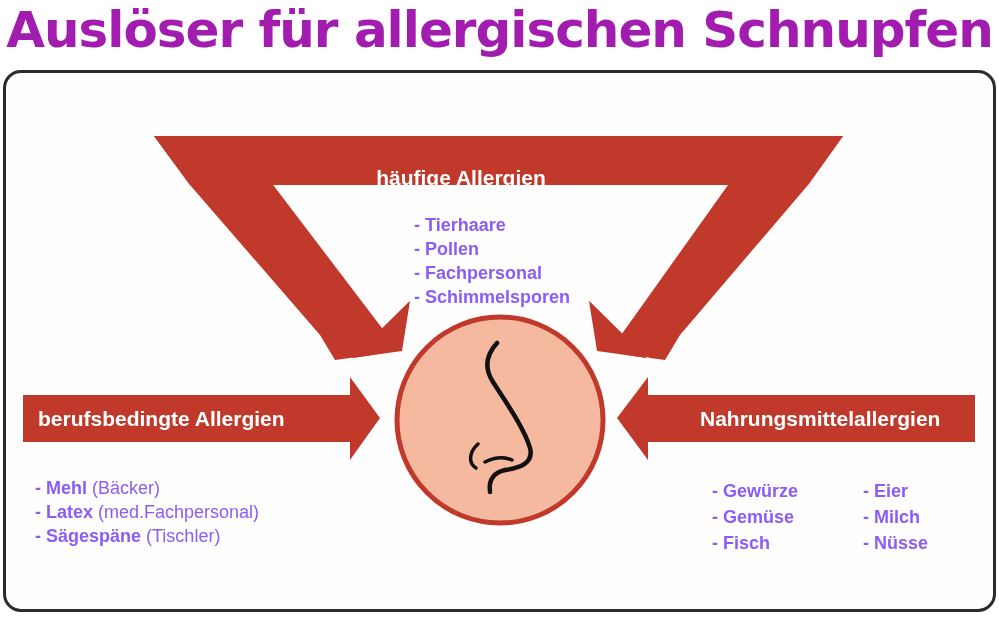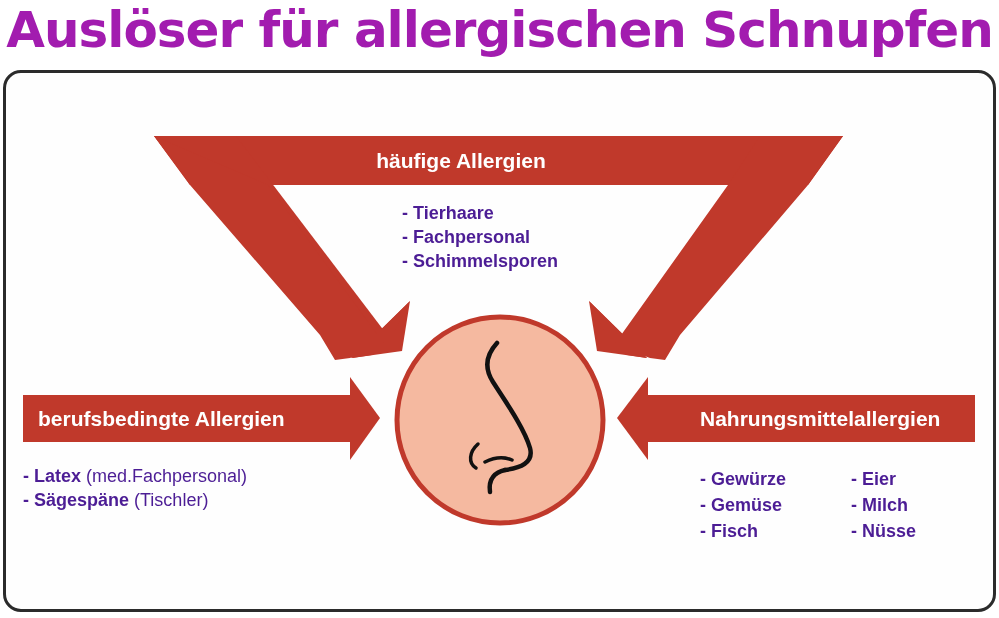--- a/index.html
+++ b/index.html
@@ -6,22 +6,22 @@
     body { width: 999px; height: 618px; position: relative; overflow: hidden;
            font-family: "Liberation Sans", sans-serif; }
     .title { position: absolute; left: 0; top: 0; width: 999px; text-align: center;
              font-family: "DejaVu Sans", sans-serif; font-weight: bold; font-size: 50px;
              color: #a21caf; line-height: 60px; letter-spacing: -1px; }
     .frame { position: absolute; left: 3px; top: 70px; width: 987px; height: 536px;
              border: 3px solid #2b2b2b; border-radius: 18px; background: #fefefe; }
     svg.shapes { position: absolute; left: 0; top: 0; }
     .label { position: absolute; color: #ffffff; font-weight: bold; font-size: 21px;
              font-family: "Liberation Sans", sans-serif; white-space: nowrap; }
-    .list { position: absolute; color: #4c1d95; font-size: 18px; line-height: 24px;
-            font-family: "Liberation Sans", sans-serif; margin: 0; padding: 0; list-style: none; }
+    .list { position: absolute; color: #8b5cf6; font-size: 18px; line-height: 24px;
+            font-family: "Liberation Sans", sans-serif; margin: 12px; padding: 0; list-style: none; }
     .list li { white-space: nowrap; }
     .b { font-weight: bold; }
     .n { font-weight: normal; }
   </style>
 </head>
 <body>
 
 <div class="title">Auslöser für allergischen Schnupfen</div>
 
 <div class="frame"></div>
@@ -60,29 +60,31 @@
   <circle cx="500" cy="420" r="103" fill="#f5b9a0" stroke="#c0392b" stroke-width="5"></circle>
 
   <g fill="none" stroke="#111111" stroke-linecap="round">
     <path d="M497,343 C486,355 484,368 493,382 C508,405 525,430 530,448 C534,463 520,468 505,470" stroke-width="4.5"></path>
     <path d="M505,470 C496,472 488,478 490,492" stroke-width="4.5"></path>
     <path d="M478,444 C469,452 468,463 476,468" stroke-width="3.5"></path>
     <path d="M485,462 C495,457 505,457 512,460" stroke-width="3.5"></path>
   </g>
 </svg>
 
-<div class="label" style="left:0; width:922px; text-align:center; top:149px; font-size:21px;">häufige Allergien</div>
+<div class="label" style="left:0; width:922px; text-align:center; top:166px; font-size:21px;">häufige Allergien</div>
 <ul class="list b" style="left:402px; top:201px; font-weight:bold;">
   <li>- Tierhaare</li>
+  <li>- Pollen</li>
   <li>- Fachpersonal</li>
   <li>- Schimmelsporen</li>
 </ul>
 
 <div class="label" style="left:38px; top:407px;">berufsbedingte Allergien</div>
 <ul class="list" style="left:23px; top:464px;">
+  <li><span class="b">- </span><span class="b">Mehl</span><span class="n"> (Bäcker)</span></li>
   <li><span class="b">- </span><span class="b">Latex</span><span class="n"> (med.Fachpersonal)</span></li>
   <li><span class="b">- </span><span class="b">Sägespäne</span><span class="n"> (Tischler)</span></li>
 </ul>
 
 <div class="label" style="left:700px; top:407px;">Nahrungsmittelallergien</div>
 <ul class="list b" style="left:700px; top:466px; font-weight:bold; line-height:26px;">
   <li>- Gewürze</li>
   <li>- Gemüse</li>
   <li>- Fisch</li>
 </ul>

